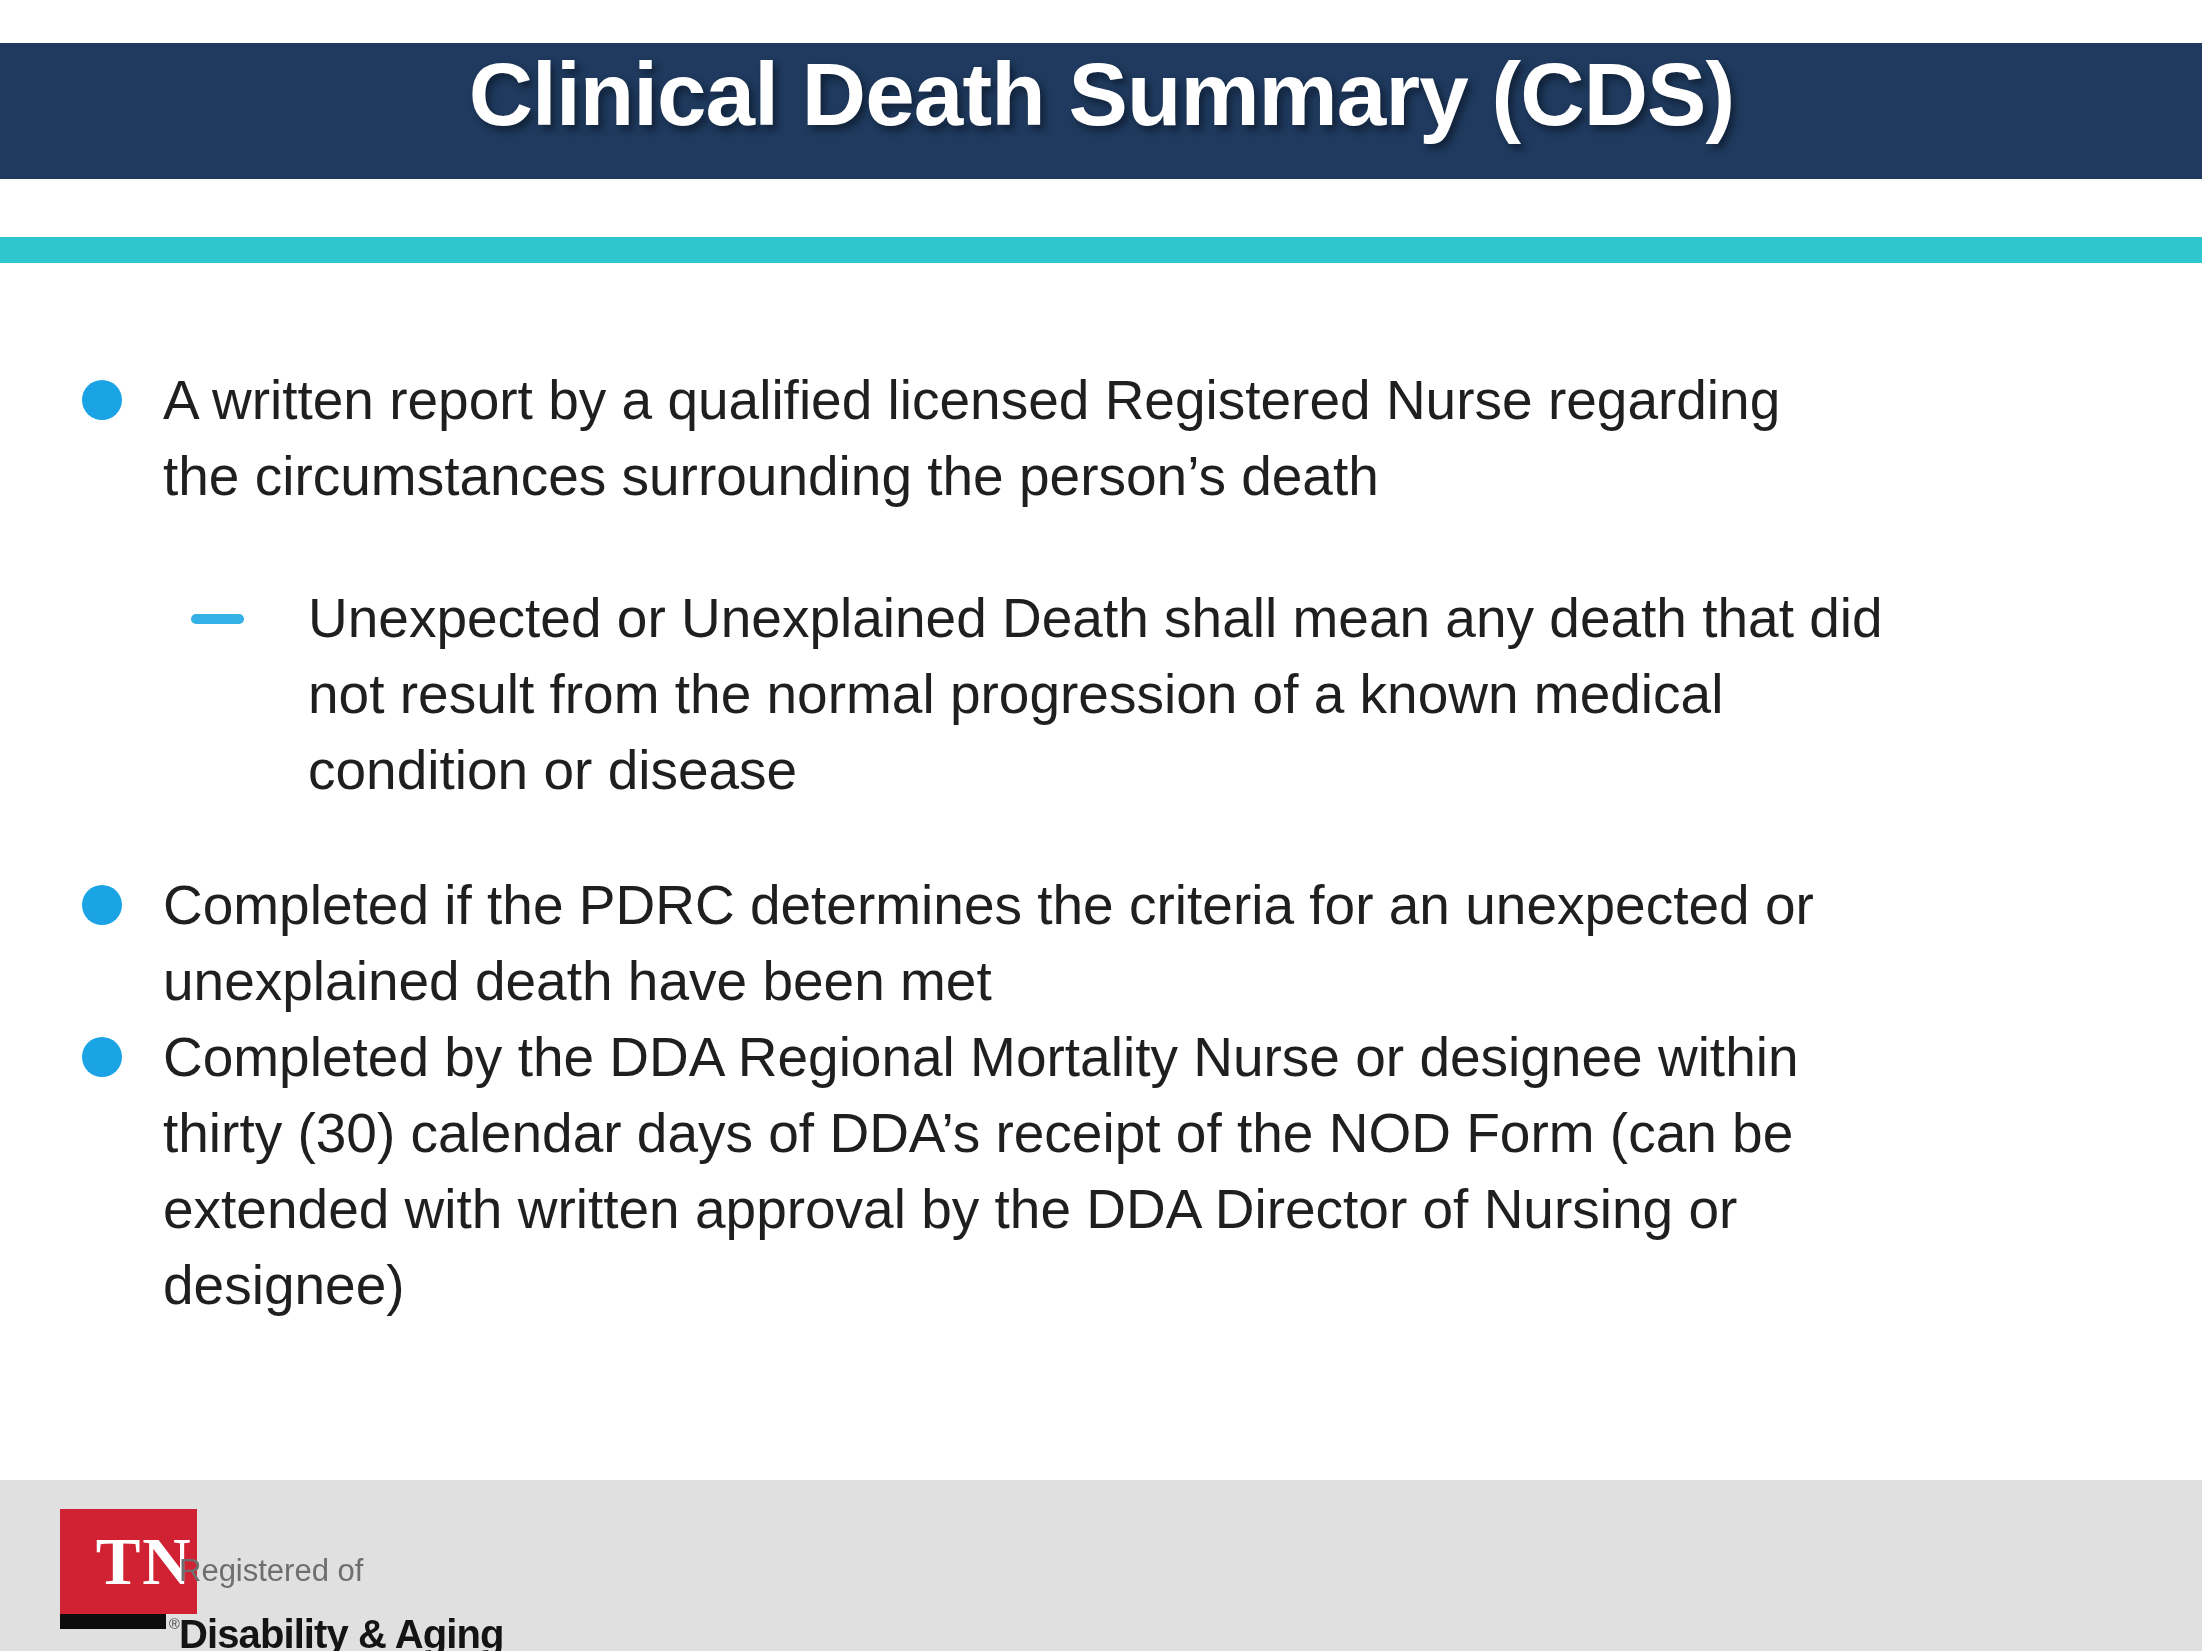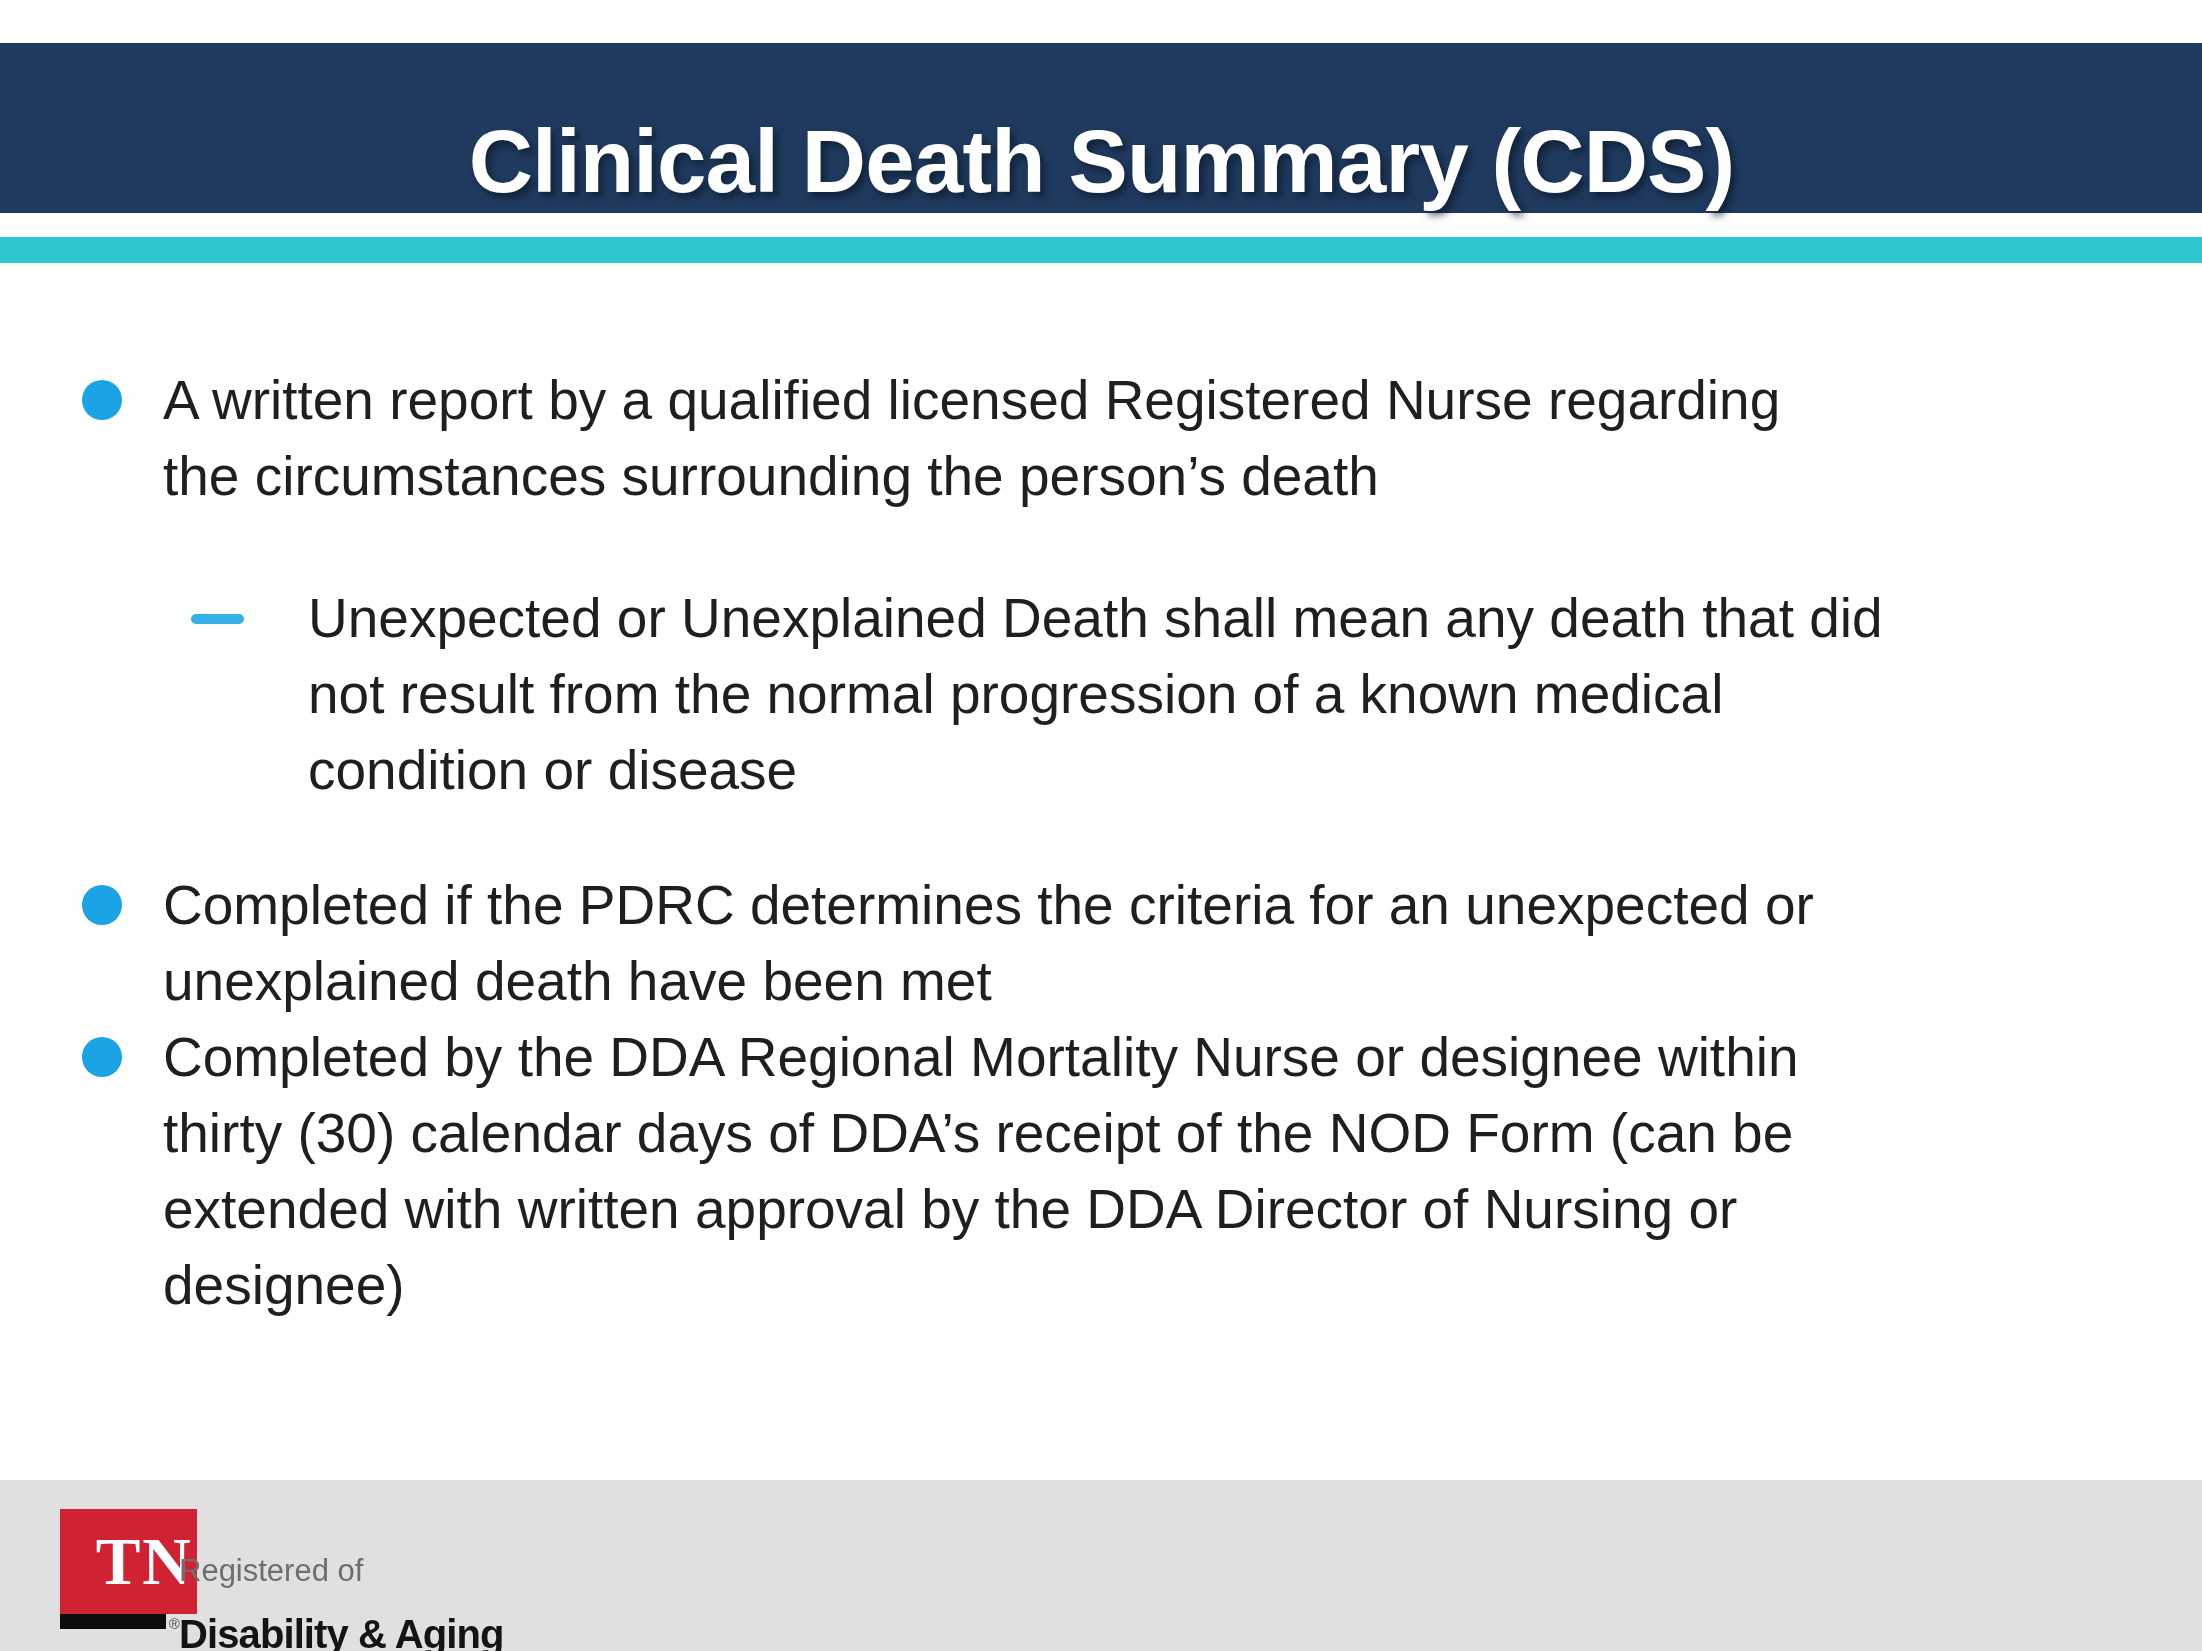--- a/index.html
+++ b/index.html
@@ -17,23 +17,23 @@
     position:relative;
     width:2203px;
     height:1652px;
     background:#ffffff;
     overflow:hidden;
     font-family:"Liberation Sans", sans-serif;
   }
   .title-bar{
     position:absolute;
     top:43px; left:0;
-    width:100%; height:170px;
+    width:100%; height:136px;
     background:var(--navy);
-    display:flex; align-items:flex-end; justify-content:center;
+    display:flex; align-items:flex-start; justify-content:center;
   }
   .page-title{
     color:#ffffff;
     font-size:89px;
     font-weight:bold;
     letter-spacing:-0.9px;
     text-shadow:4.3px 5.2px 7.7px rgba(8,16,30,0.55);
   }
   .accent-bar{
     position:absolute;

